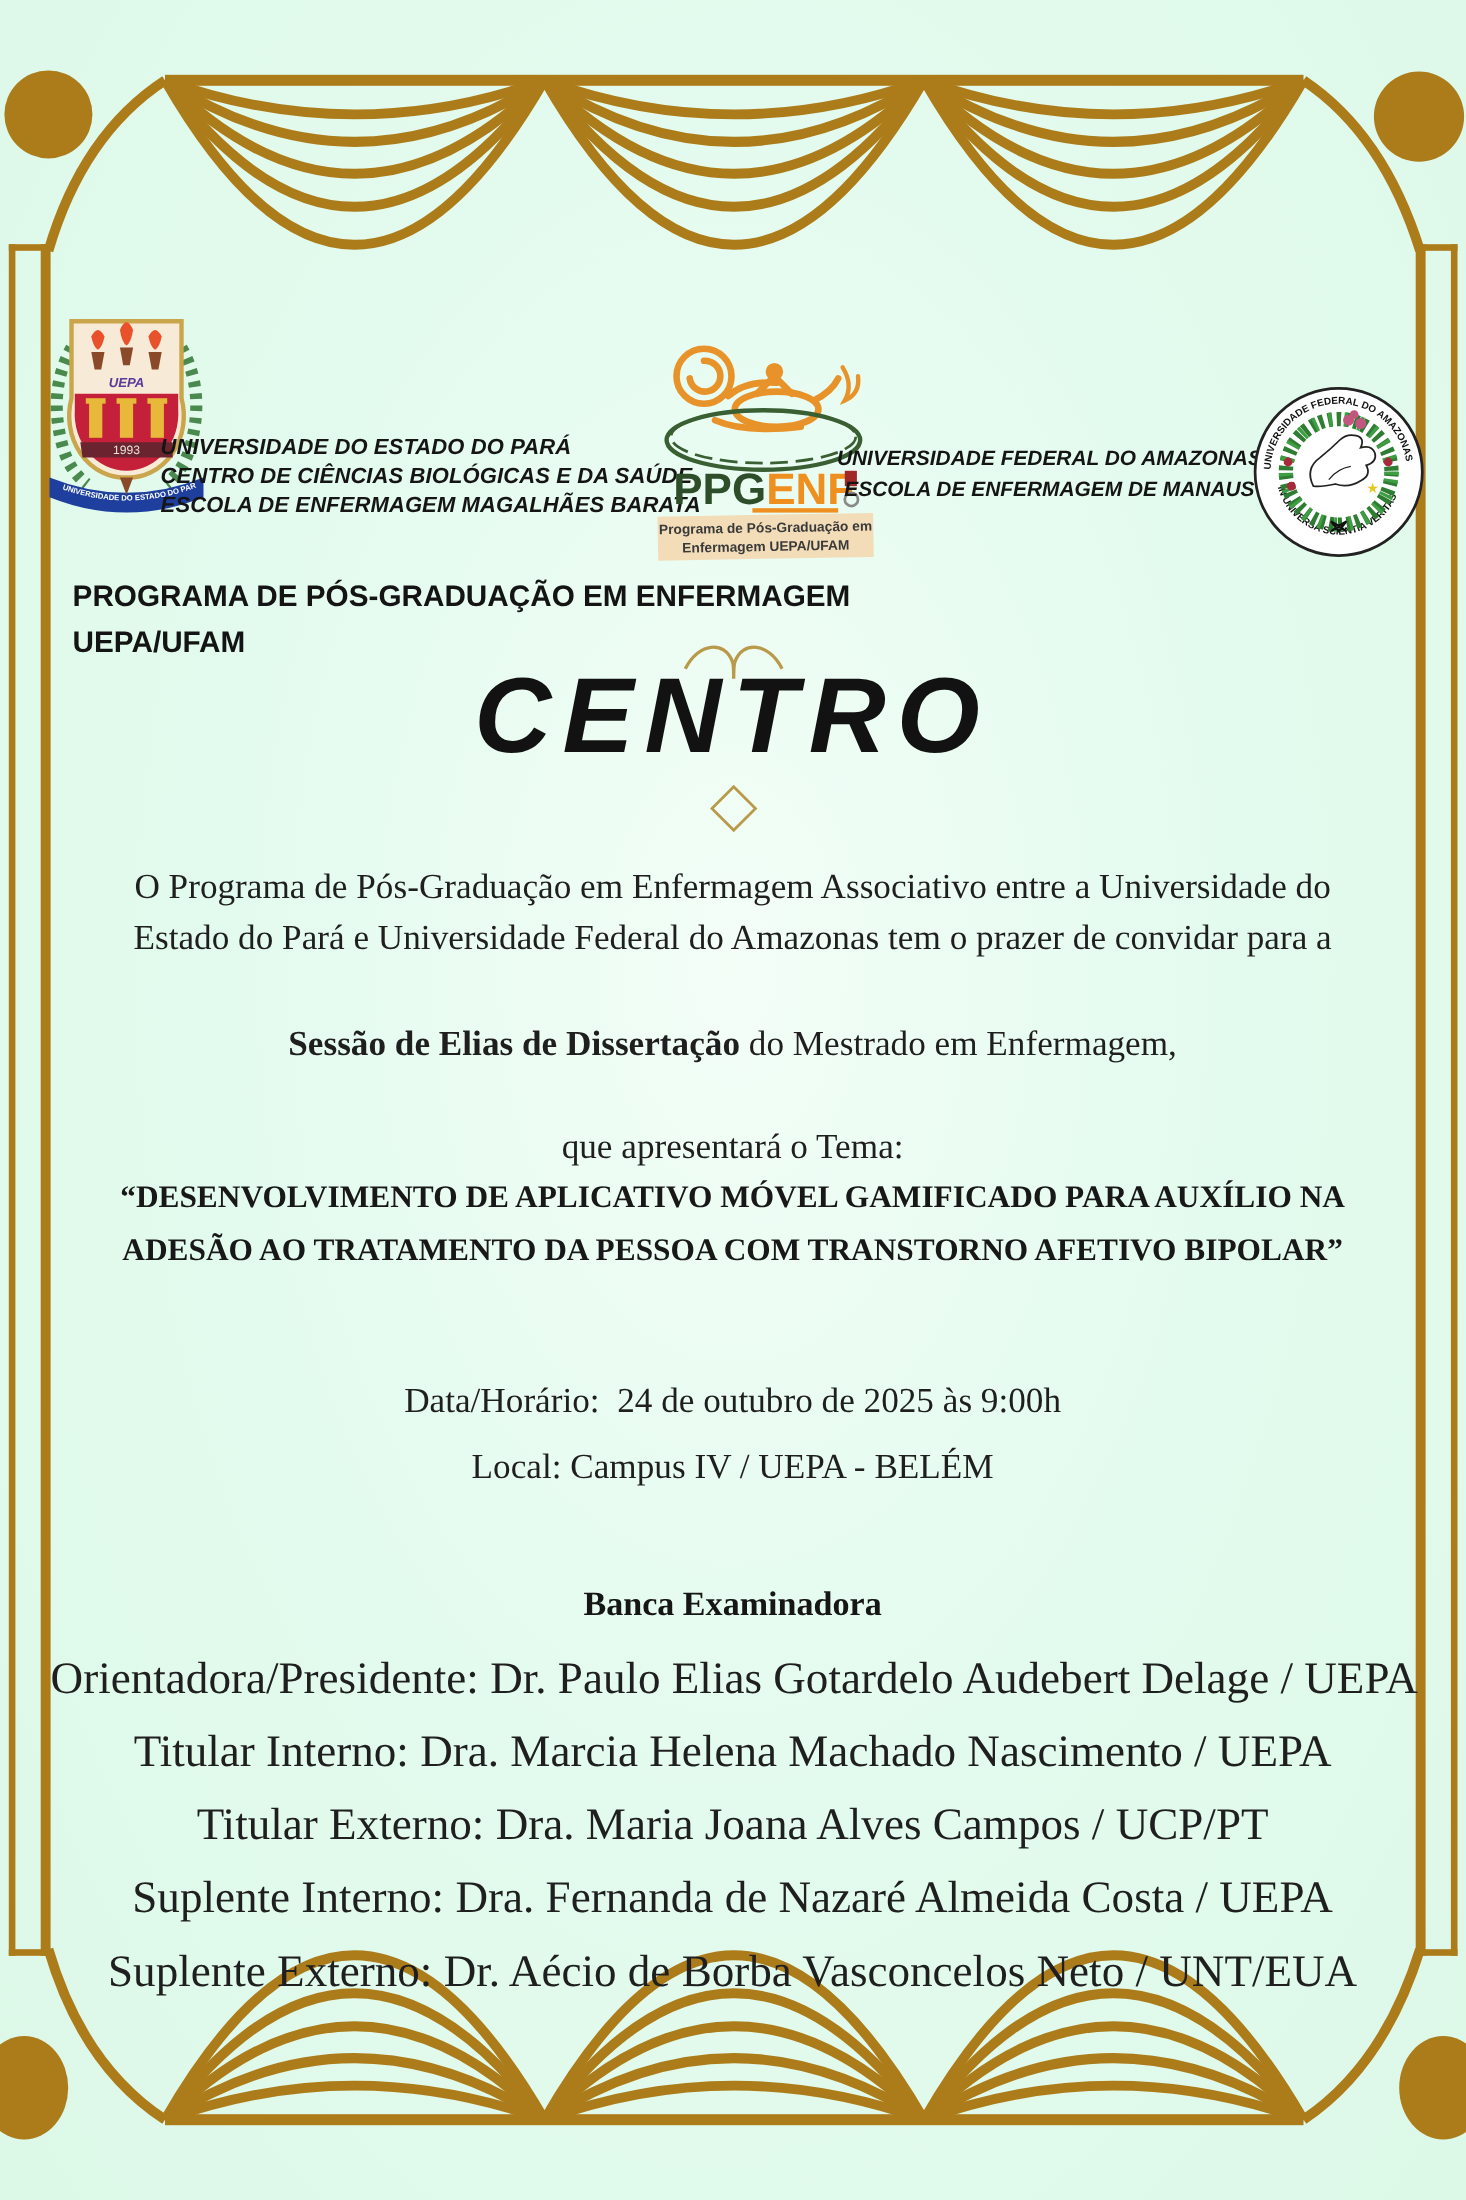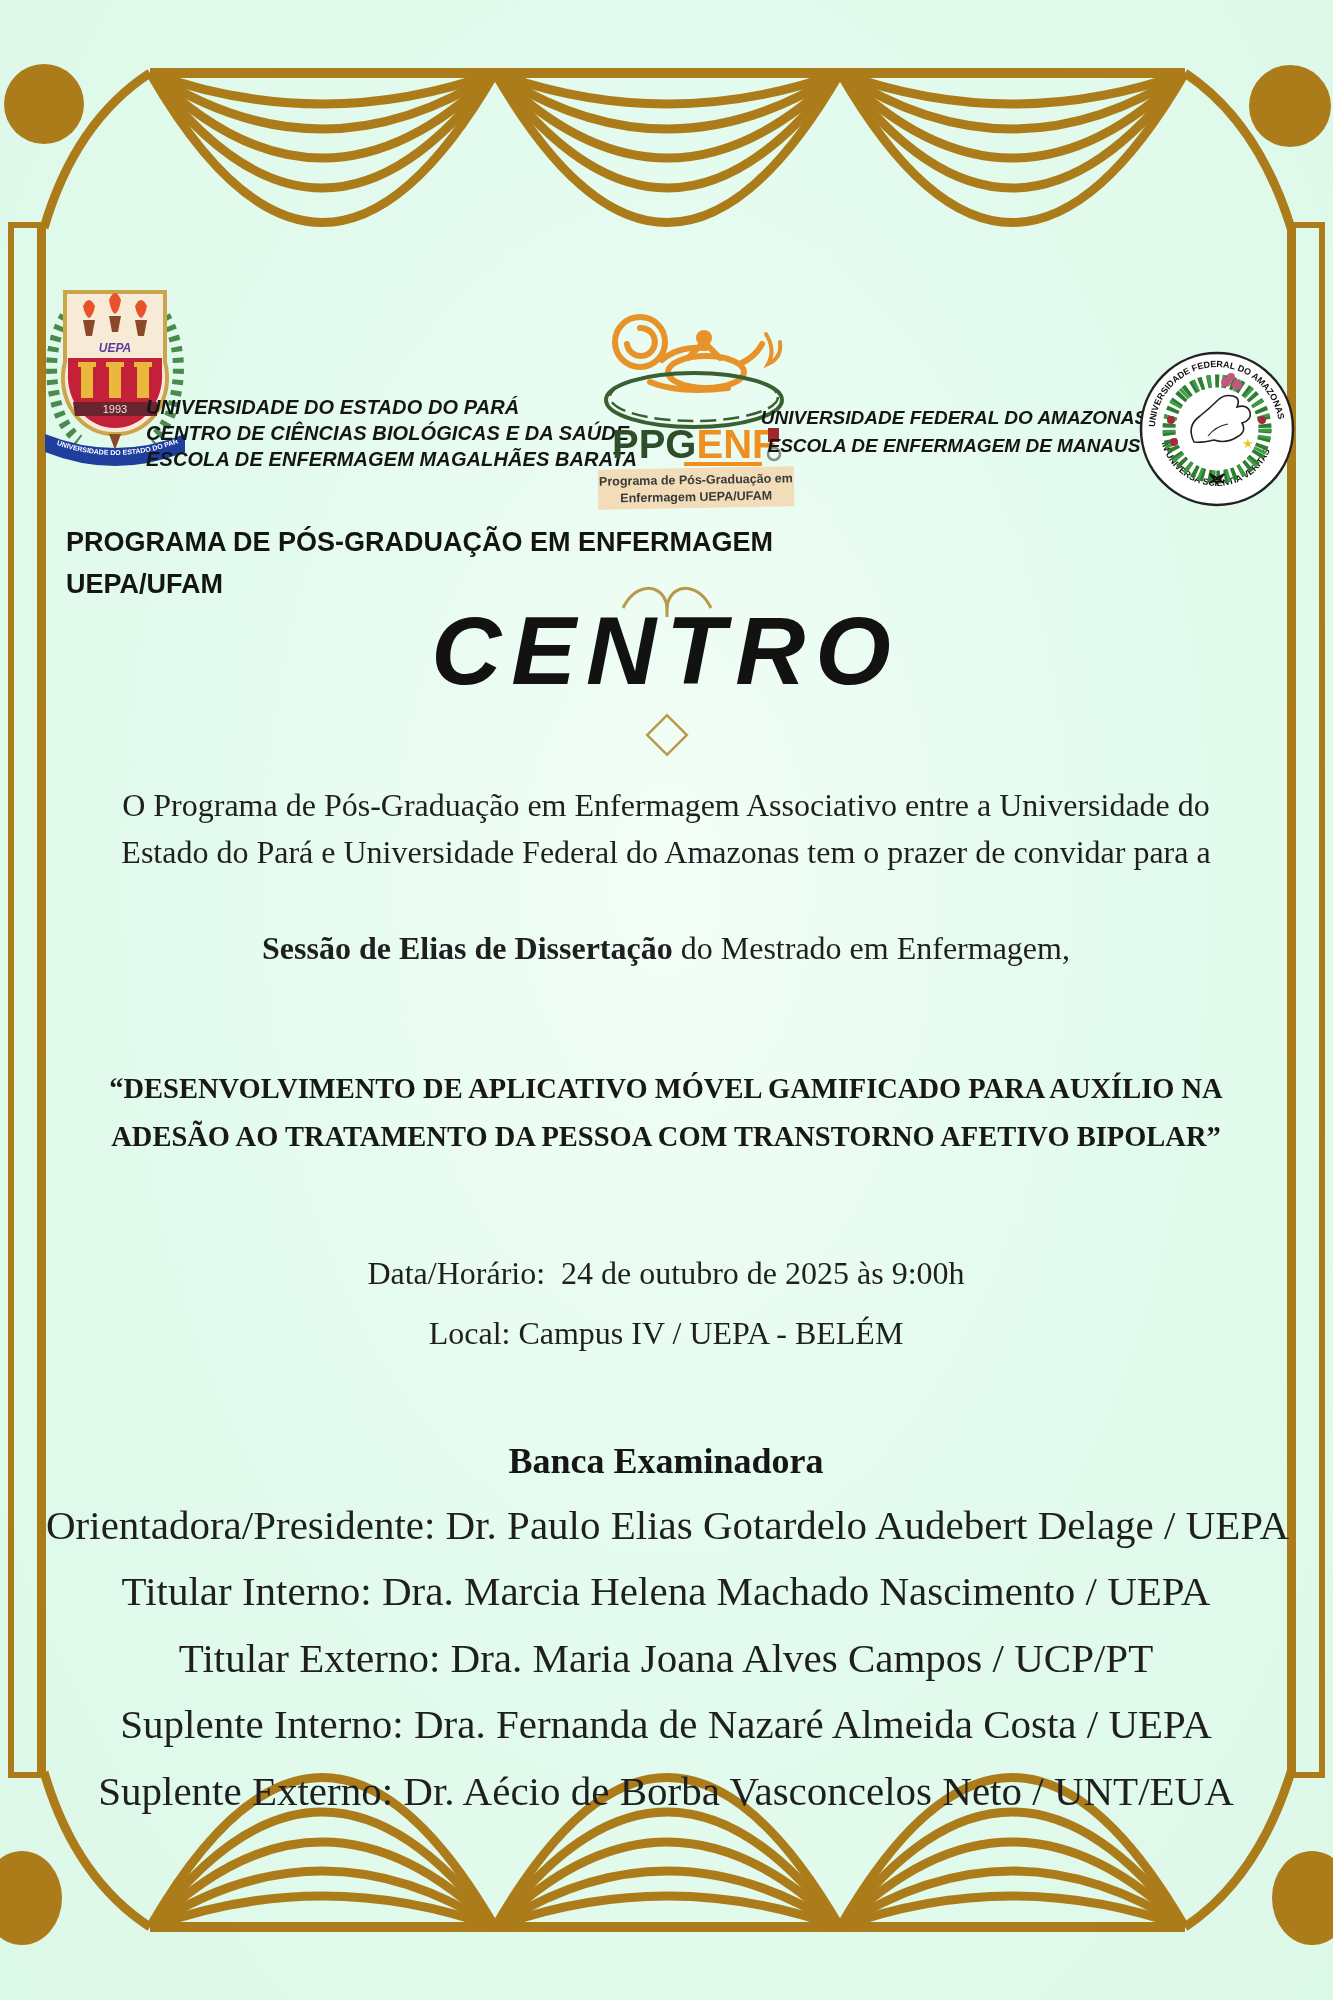--- a/index.html
+++ b/index.html
@@ -26,21 +26,21 @@
   
   .serif{font-family:"Liberation Serif",serif;color:#1f1f1f;text-align:center;}
   .intro{left:76px;top:782px;width:1180px;font-size:32px;line-height:1.47;}
   .line-session{left:66px;top:930px;width:1200px;font-size:32px;}
   .line-student{left:66px;top:977px;width:1200px;font-size:32px;}
   .line-student .name{font-weight:bold;margin-left:14px;}
   .line-theme-lead{left:66px;top:1024px;width:1200px;font-size:32px;}
   .theme{left:66px;top:1065px;width:1200px;font-size:28.5px;font-weight:bold;line-height:1.7;color:#181818;}
   .datetime{left:66px;top:1255px;width:1200px;font-size:32px;white-space:pre-wrap;}
   .location{left:66px;top:1315px;width:1200px;font-size:32px;}
-  .banca-heading{left:66px;top:1440px;width:1200px;font-size:36px;font-weight:bold;color:#161616;}
+  .banca-heading{left:66px;top:1440px;width:1200px;font-size:31px;font-weight:bold;color:#161616;}
   .members{left:46px;top:1492px;width:1240px;font-size:41px;line-height:1.62;}
   .members div{white-space:nowrap;}
   b{font-weight:bold;}
 </style>
 </head>
 <body>
 
 <div class="canvas">
 
   <svg class="abs frame-svg" viewBox="0 0 1333 2000" fill="none" xmlns="http://www.w3.org/2000/svg">
@@ -236,20 +236,21 @@
     <path d="M0,22 H374" stroke="url(#dg2)" stroke-width="4"></path>
     <path d="M426,22 H800" stroke="url(#dg2)" stroke-width="4"></path>
     <rect x="386" y="8" width="28" height="28" transform="rotate(45 400 22)" stroke="#b89a4a" stroke-width="2.5" fill="none"></rect>
   </svg>
 
   <div class="abs content serif intro">O Programa de Pós-Graduação em Enfermagem Associativo entre a Universidade do Estado do Pará e Universidade Federal do Amazonas tem o prazer de convidar para a</div>
 
   <div class="abs content serif line-session"><b>Sessão de Elias de Dissertação</b><span> do Mestrado em Enfermagem,</span></div>
 
 
+  <div class="abs content serif line-theme-lead">que apresentará o Tema:</div>
 
   <div class="abs content serif theme">“DESENVOLVIMENTO DE APLICATIVO MÓVEL GAMIFICADO PARA AUXÍLIO NA ADESÃO AO TRATAMENTO DA PESSOA COM TRANSTORNO AFETIVO BIPOLAR”</div>
 
   <div class="abs content serif datetime">Data/Horário:  24 de outubro de 2025 às 9:00h</div>
   <div class="abs content serif location">Local: Campus IV / UEPA - BELÉM</div>
 
   <div class="abs content serif banca-heading">Banca Examinadora</div>
 
   <div class="abs content serif members">
     <div>Orientadora/Presidente: Dr. Paulo Elias Gotardelo Audebert Delage / UEPA</div>

